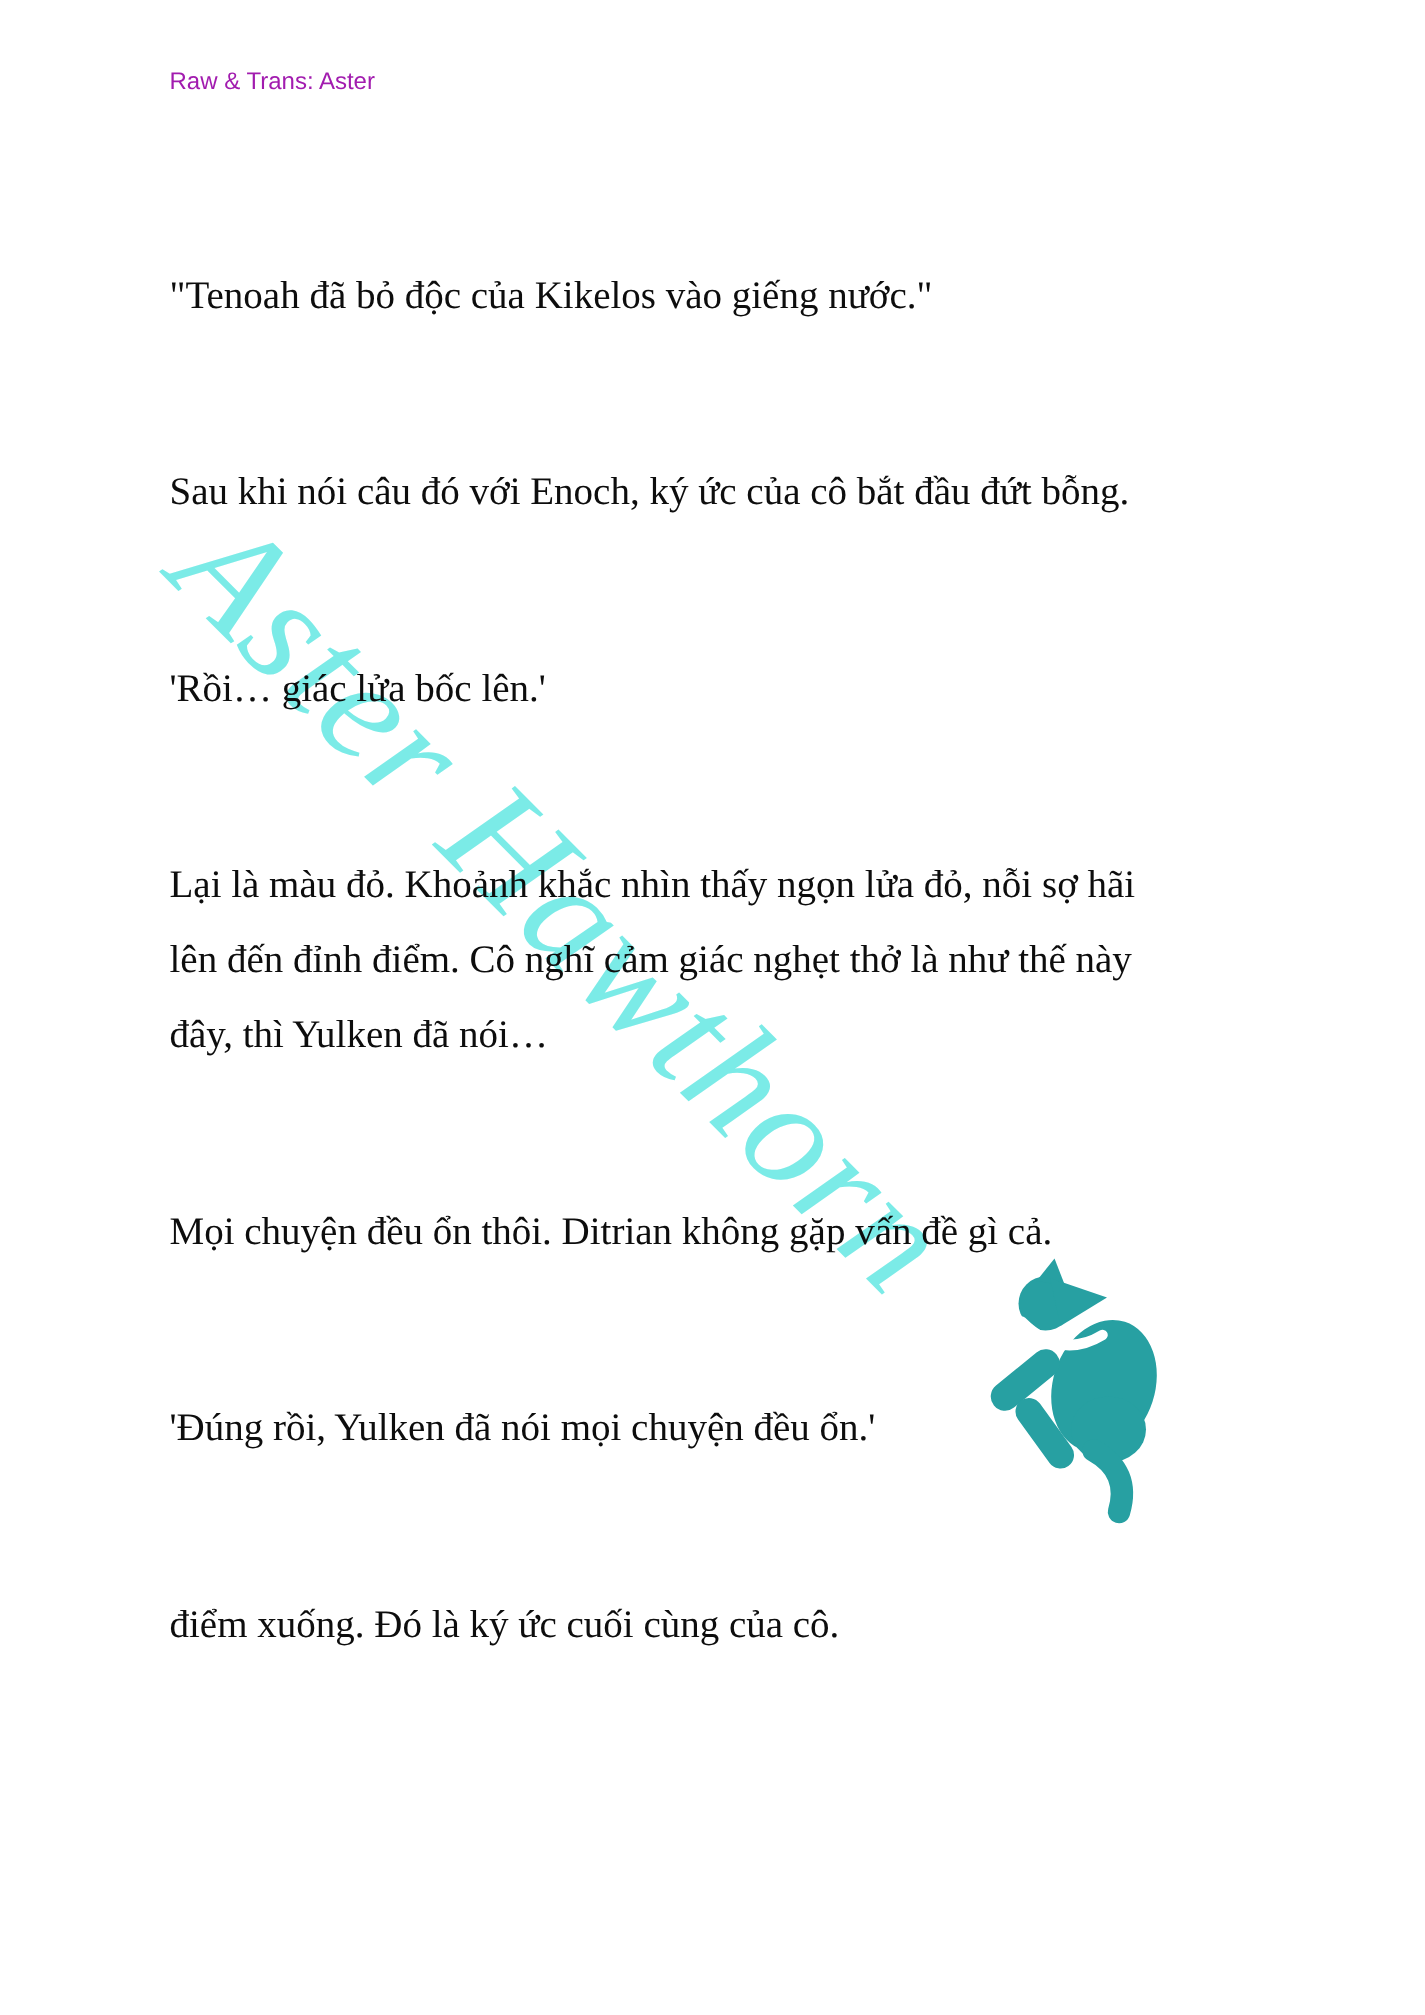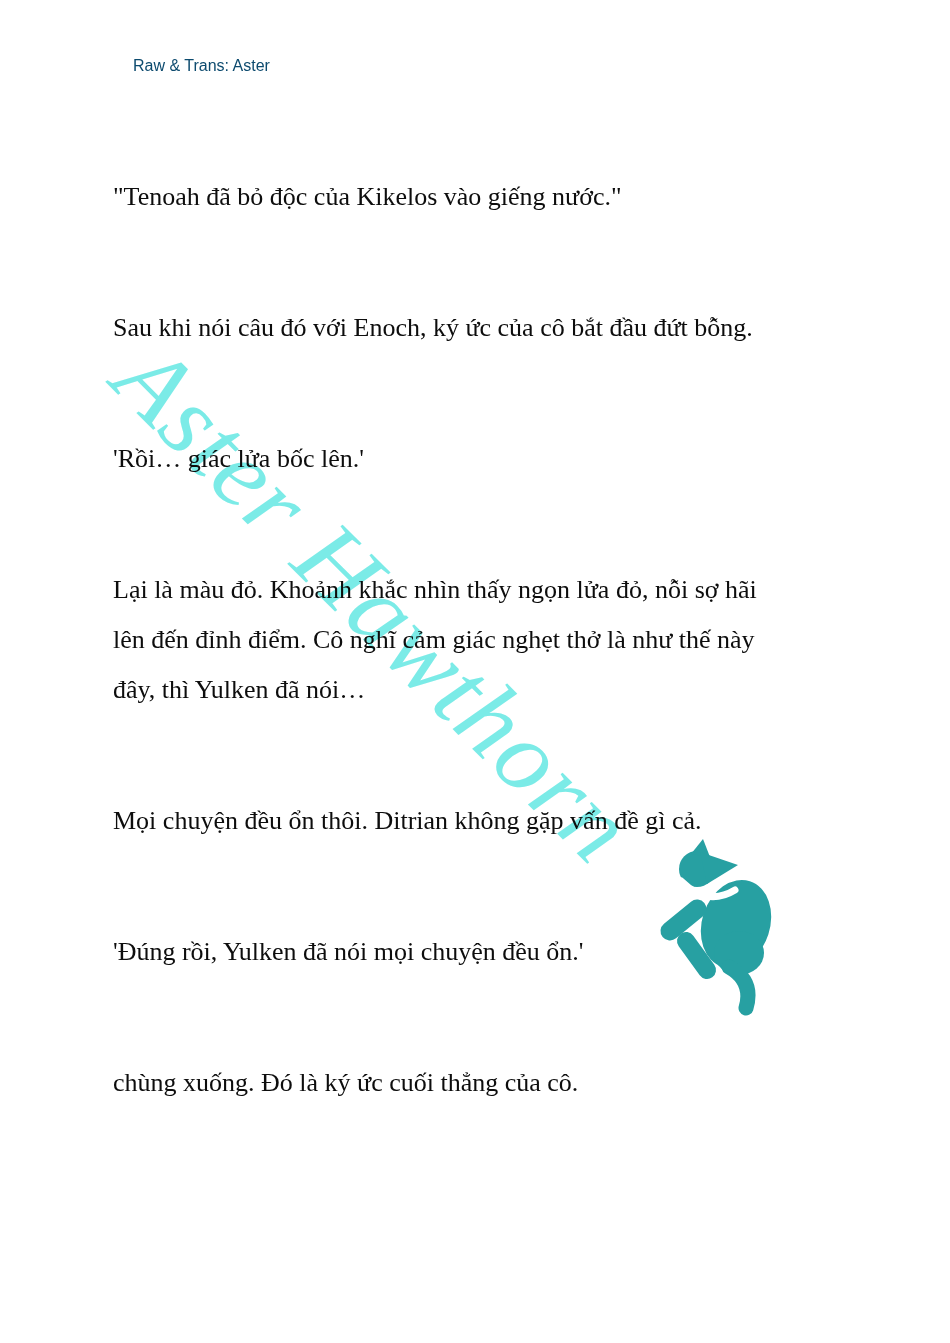--- a/index.html
+++ b/index.html
@@ -7,26 +7,25 @@
     position: relative;
     width: 950px;
     height: 1343px;
     background: #ffffff;
     overflow: hidden;
     font-family: "Liberation Serif", serif;
   }
   .credit-header {
     position: absolute;
     left: 113px;
-    top: 57px;
+    top: 46px;
     font-family: "Liberation Sans", sans-serif;
     font-size: 16px;
-    color: #0c4a6e;
+    color: #a21caf;
     z-index: 3;
-    margin-left: 20px;
   }
   .watermark {
     position: absolute;
     left: 175px;
     top: 320px;
     font-family: "Liberation Serif", serif;
     font-style: italic;
     font-size: 102px;
     letter-spacing: 2px;
     white-space: nowrap;
@@ -101,17 +100,17 @@
         <span class="line">lên đến đỉnh điểm. Cô nghĩ cảm giác nghẹt thở là như thế này</span>
         <span class="line">đây, thì Yulken đã nói…</span>
       </p>
       <p>
         <span class="line">Mọi chuyện đều ổn thôi. Ditrian không gặp vấn đề gì cả.</span>
       </p>
       <p>
         <span class="line">'Đúng rồi, Yulken đã nói mọi chuyện đều ổn.'</span>
       </p>
       <p>
-        <span class="line">chùng xuống. Đó là ký ức cuối thẳng của cô.</span>
+        <span class="line">điểm xuống. Đó là ký ức cuối cùng của cô.</span>
       </p>
     </div>
 
 </div>
 
 </body></html>

